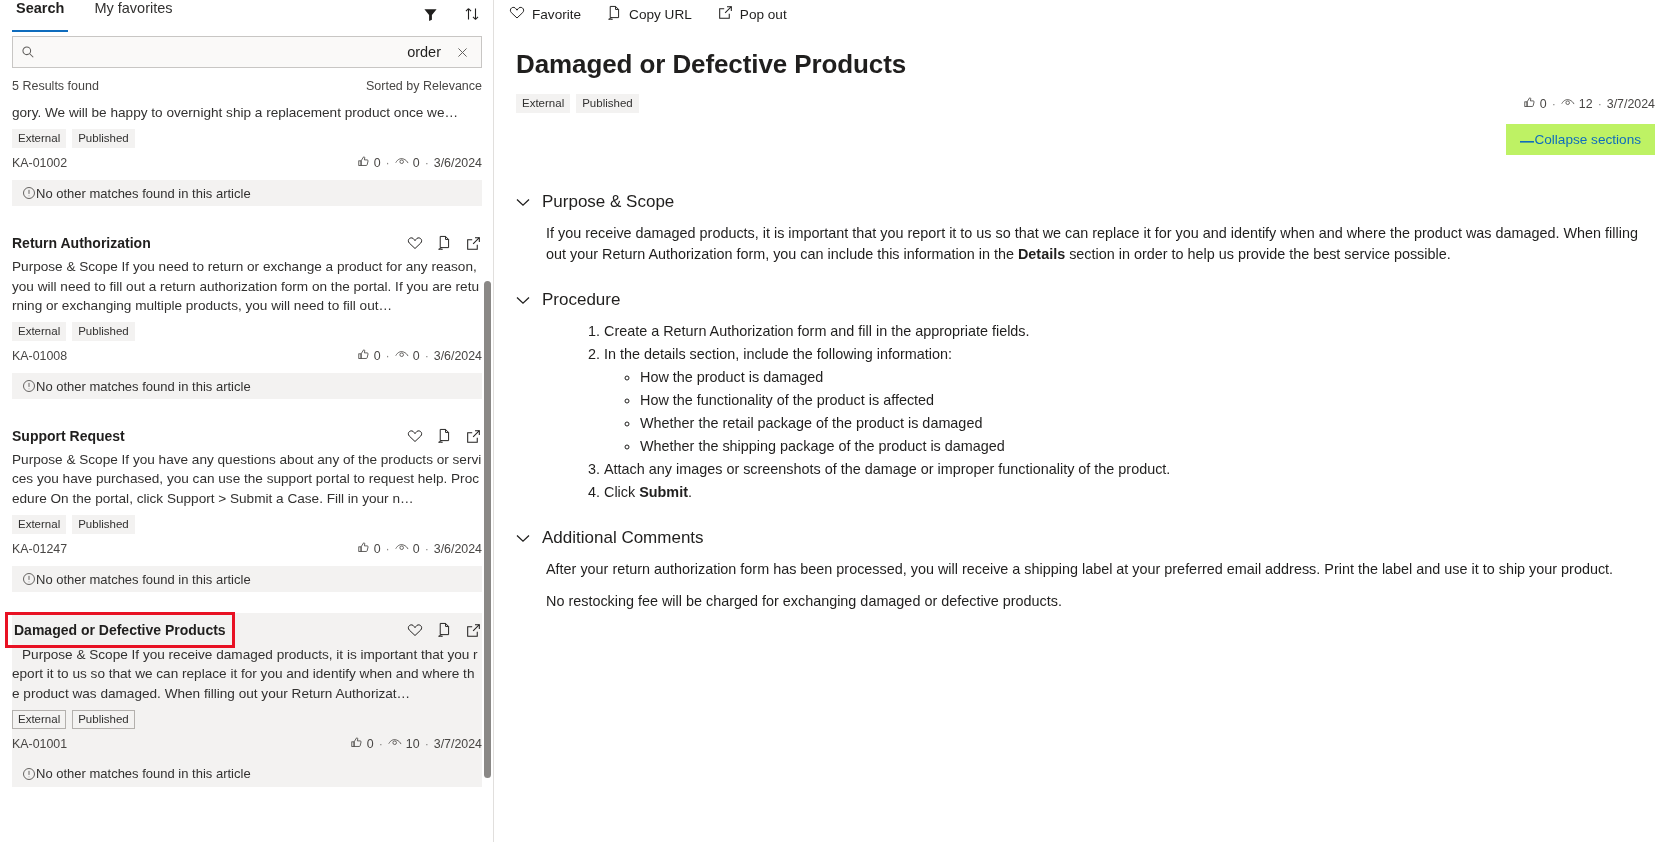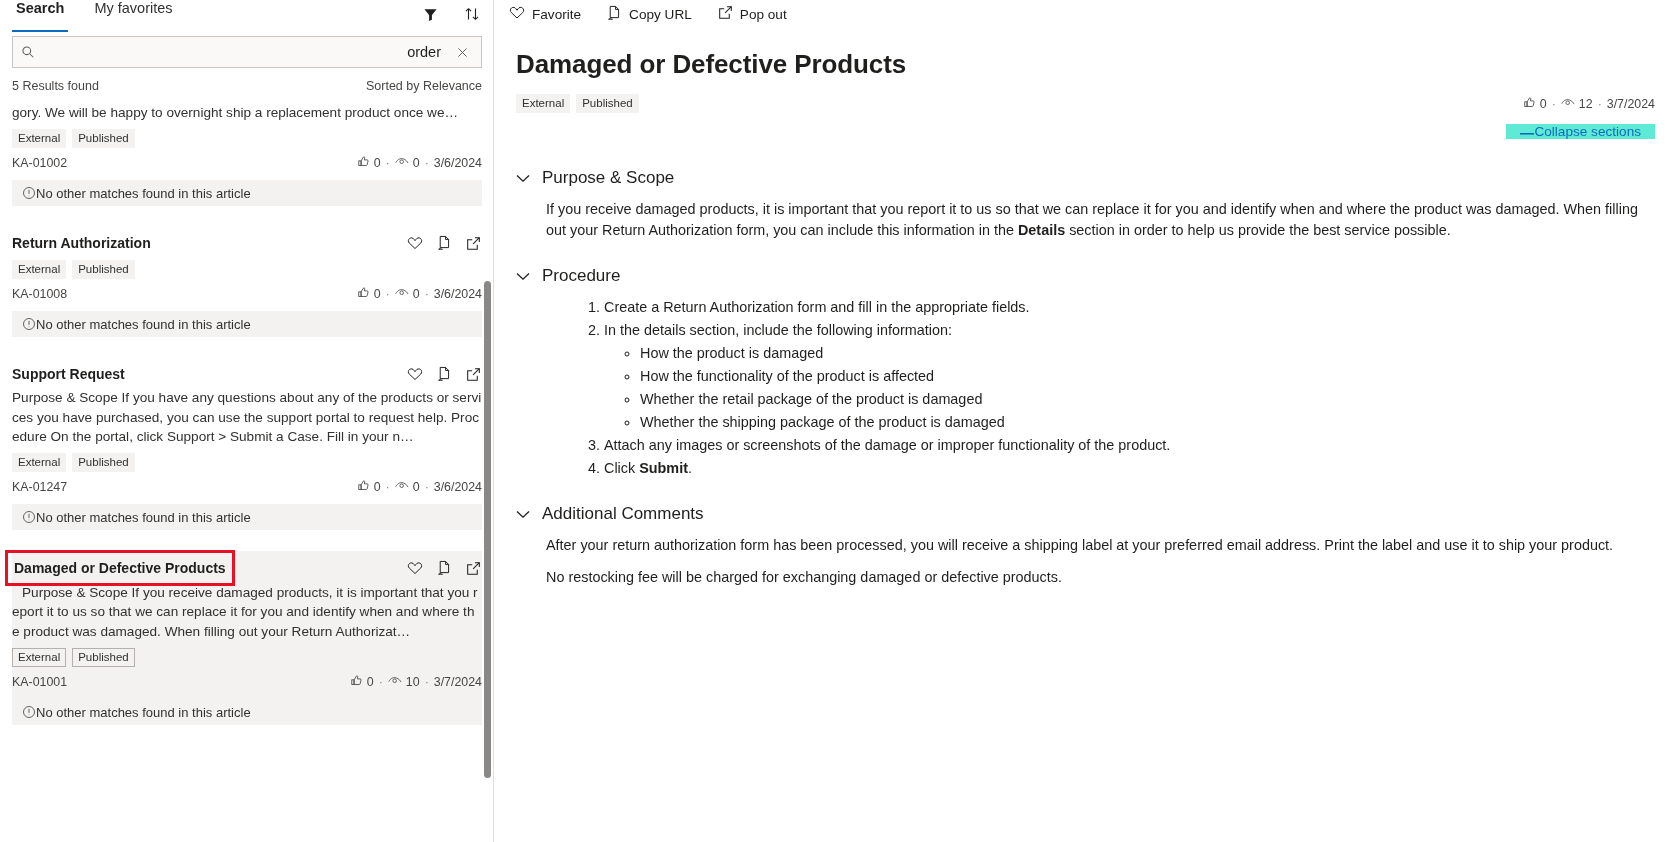--- a/index.html
+++ b/index.html
@@ -274,30 +274,30 @@
     color: #484644;
     padding-top: 2px;
   }
 
   .collapse-row {
     display: flex;
     justify-content: flex-end;
     margin-top: 11px;
   }
   .collapse-btn {
-    background: #5eead4;
+    background: #bef264;
     color: #0f6cbd;
     font-size: 13.6px;
-    padding: 0 14px;
+    padding: 8px 14px;
     display: flex;
     align-items: center;
     cursor: pointer;
   }
 
-  .sections { margin-top: 24px; }
+  .sections { margin-top: 32px; }
 
   .section { margin-bottom: 8px; }
   .section-head {
     display: flex;
     align-items: center;
     gap: 12px;
     cursor: pointer;
     padding: 4px 0;
   }
   .section-title {
@@ -454,20 +454,21 @@
             </span>
             <span class="ra-ico">
               <svg width="15" height="15" viewBox="0 0 16 16" fill="none" stroke="#201f1e" stroke-width="1.1">
                 <path d="M9.6 1.8h4.6v4.6"></path>
                   <path d="M14.2 1.8 7.6 8.4"></path>
                 <path d="M12 9.4v4.8H1.8V3.9h4.8"></path>
               </svg>
             </span>
           </div>
         </div>
+        <div class="snippet">Purpose &amp; Scope If you need to return or exchange a product for any reason, you will need to fill out a return authorization form on the portal. If you are returning or exchanging multiple products, you will need to fill out…</div>
         <div class="badges">
           <span class="badge">External</span>
           <span class="badge">Published</span>
         </div>
         <div class="result-foot">
           <span class="kaid">KA-01008</span>
           <span class="stats">
             <span class="stat">
               <span>
                 <svg width="13" height="13" viewBox="0 0 16 16" fill="none" stroke="#484644" stroke-width="1.05">

